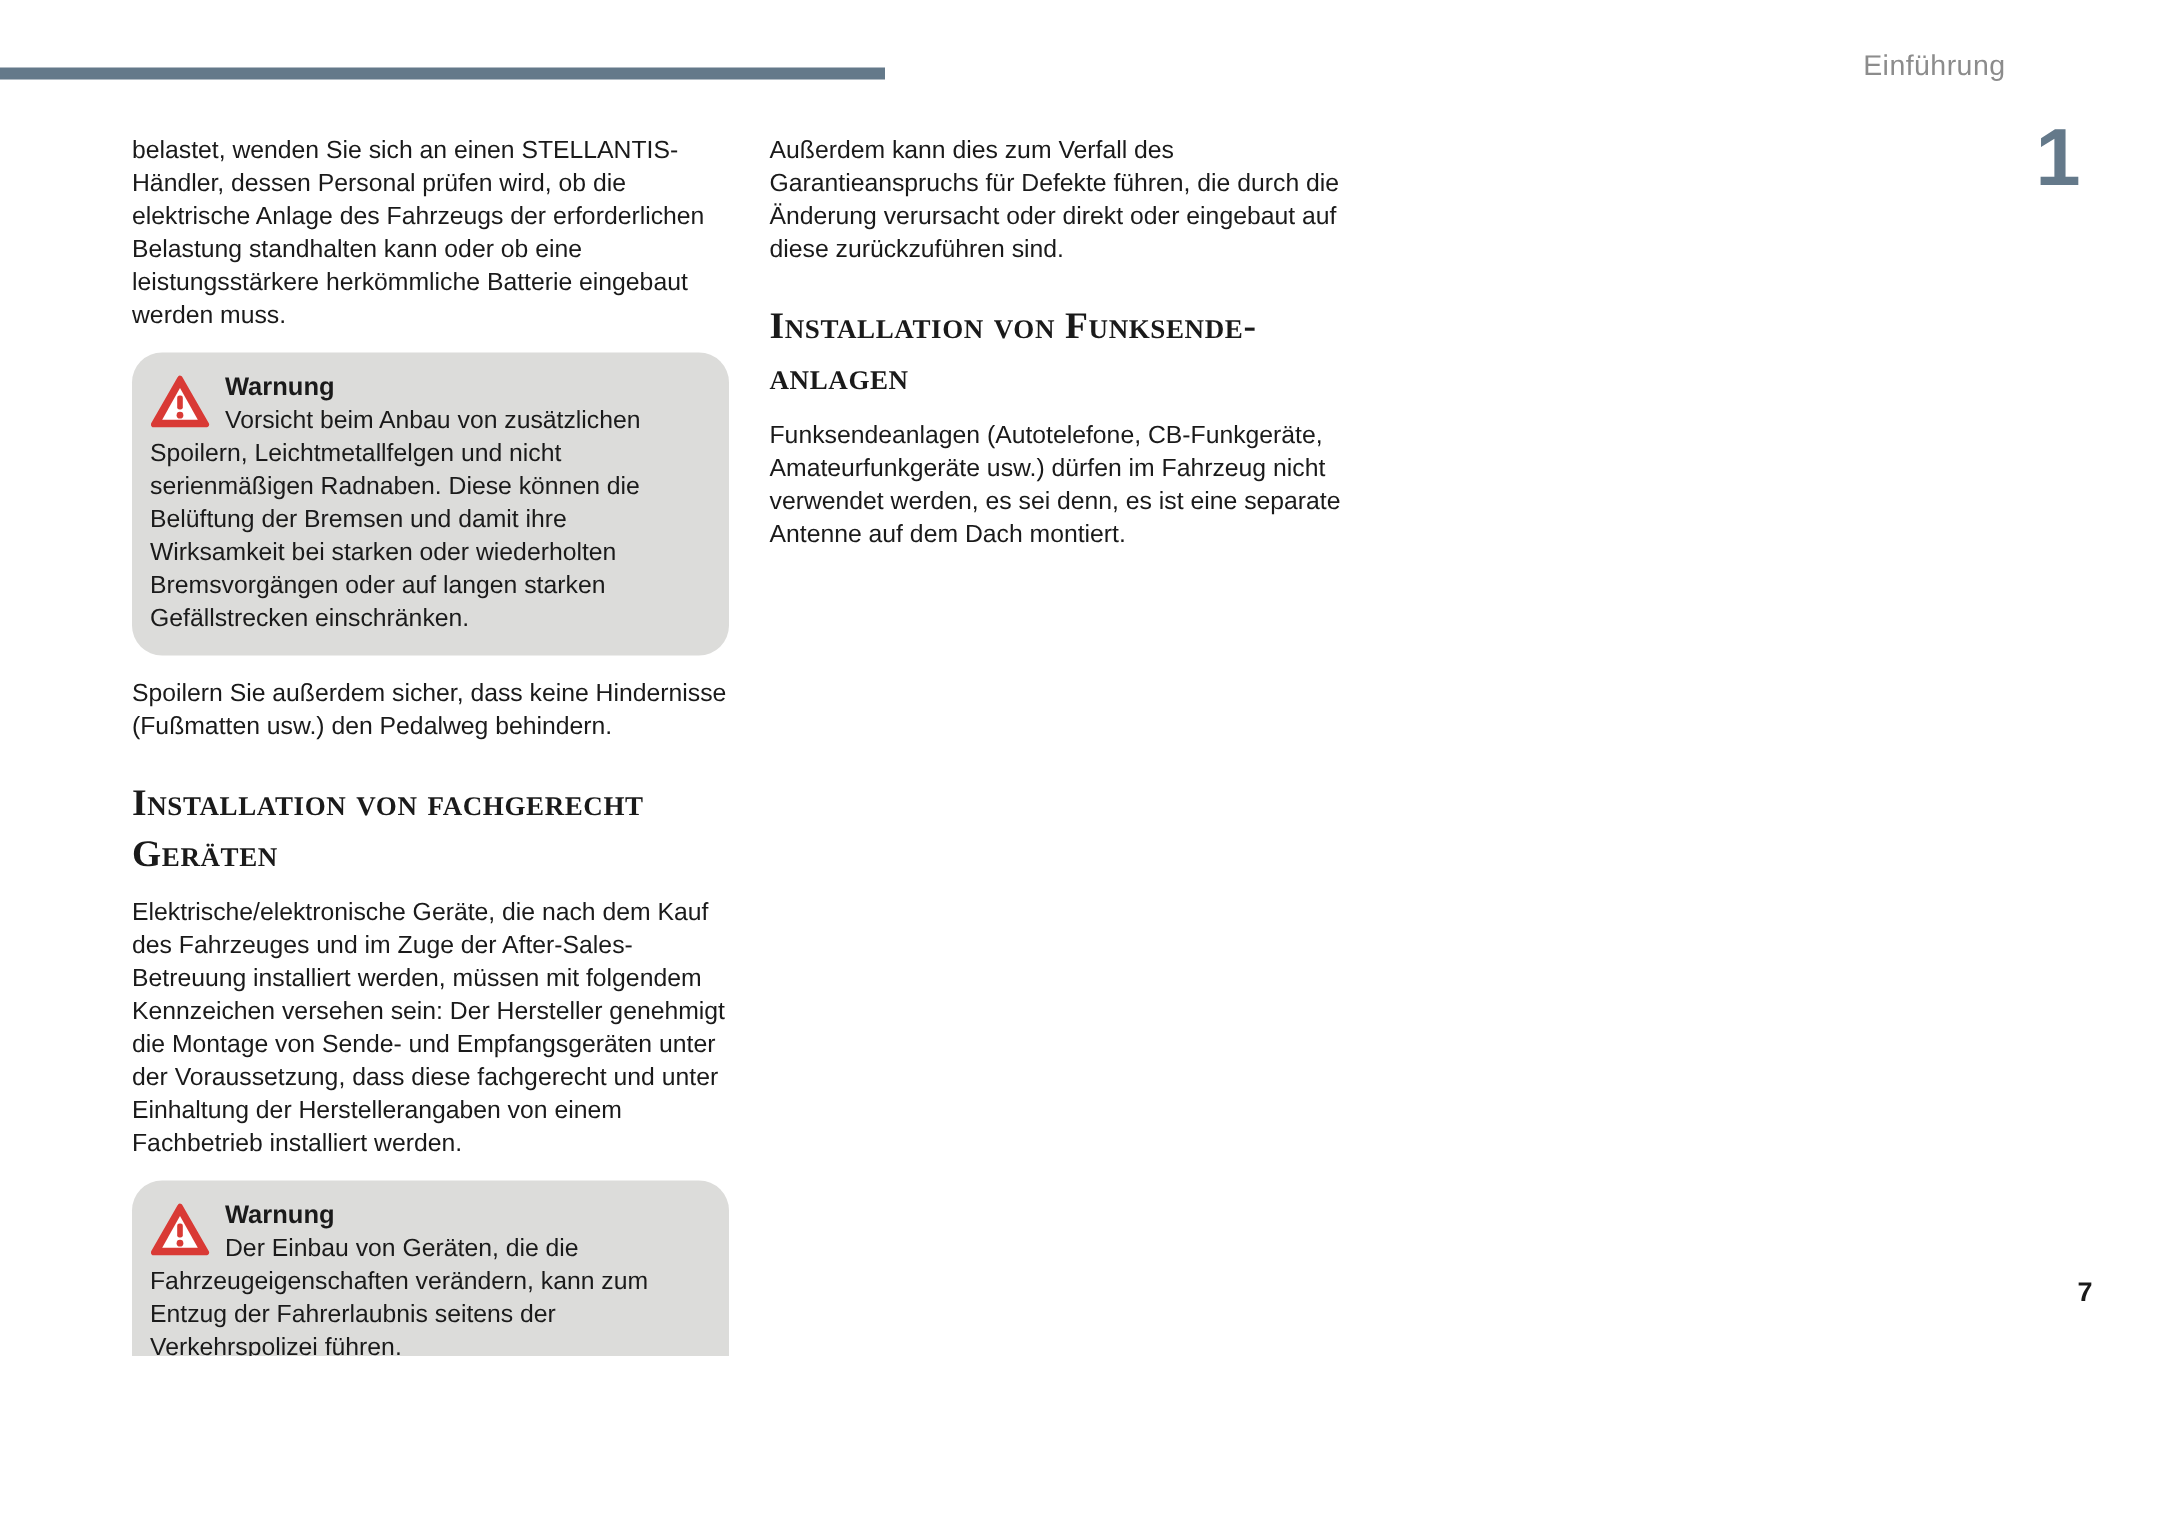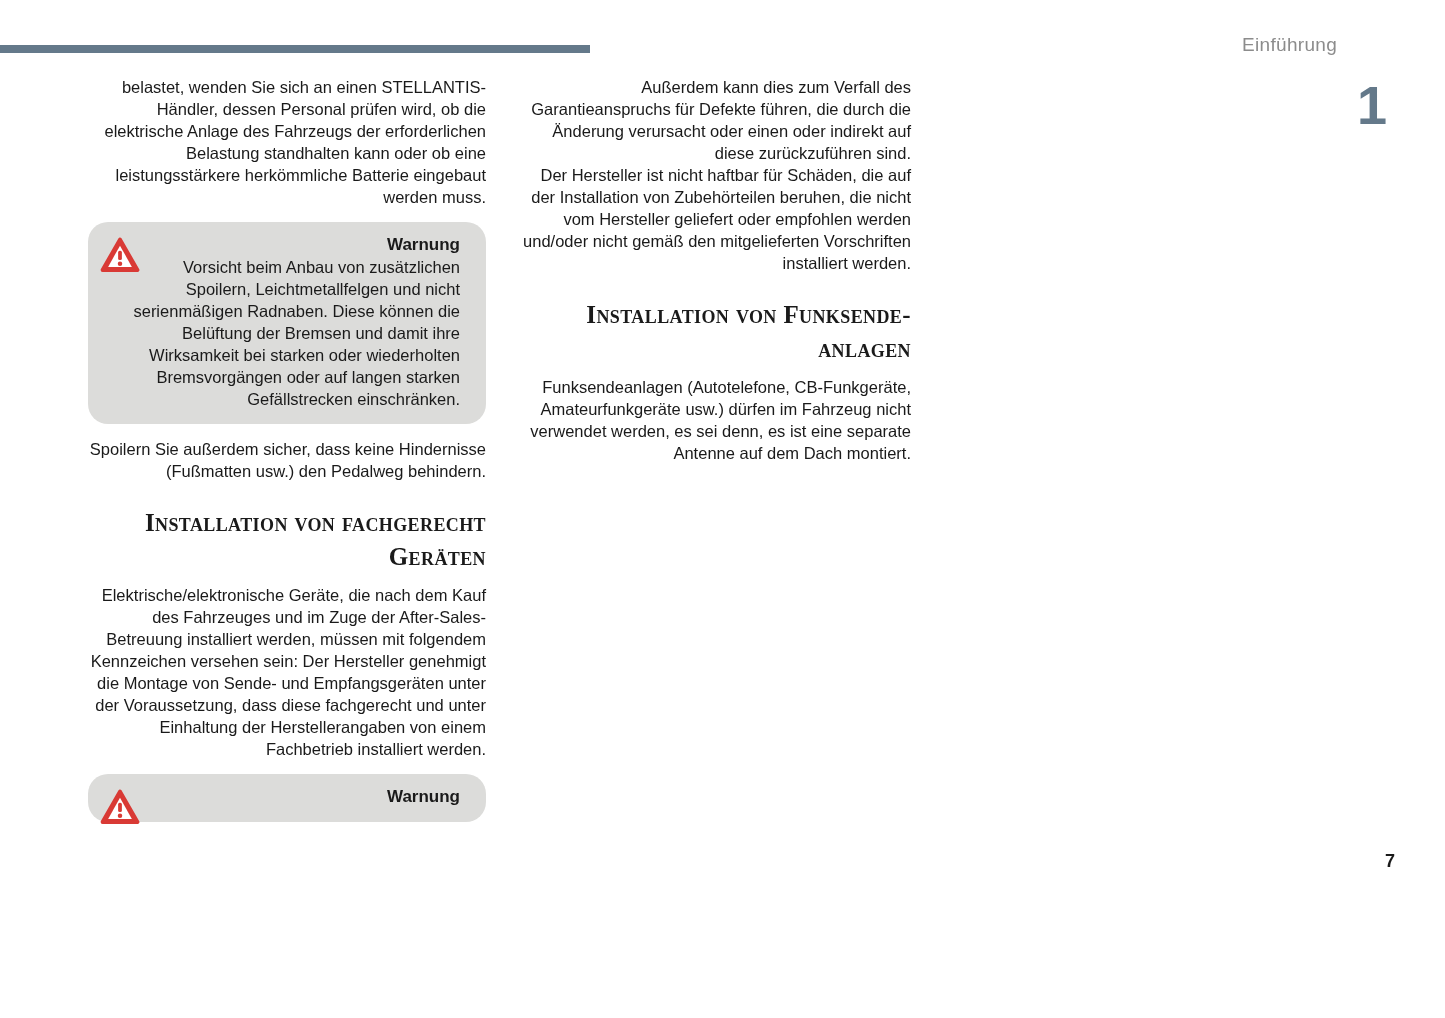--- a/index.html
+++ b/index.html
@@ -36,25 +36,24 @@
     position: absolute;
     top: 78px;
     right: 58px;
     font-size: 54px;
     font-weight: bold;
     color: #64798a;
     line-height: 1;
   }
   .col {
     position: absolute;
-    top: 76px;
+    top: 89px;
     width: 398px;
     font-size: 16.5px;
     line-height: 22px;
-    text-align: right;
   }
   .col-left  { left: 88px; }
   .col-right { left: 513px; }
   p.body {
     margin: 0;
   }
   .warnbox {
     background: #dcdcda;
     border-radius: 20px;
     padding: 12px 26px 14px 12px;
@@ -131,29 +130,29 @@
     <div class="warnbox">
       <span class="warnicon">
         <svg viewBox="0 0 64 58" xmlns="http://www.w3.org/2000/svg" aria-hidden="true">
           <path d="M32 4 L60 53 H4 Z" fill="#d93a35" stroke="#d93a35" stroke-width="6" stroke-linejoin="round"></path>
           <path d="M32 14 L51 48 H13 Z" fill="#ffffff"></path>
           <rect x="29" y="22" width="6" height="15" rx="2.5" fill="#d93a35"></rect>
           <circle cx="32" cy="43" r="3.6" fill="#d93a35"></circle>
         </svg>
       </span>
       <div class="warn-title">Warnung</div>
+      <div class="warn-text">Der Einbau von Geräten, die die Fahrzeugeigenschaften verändern, kann zum Entzug der Fahrerlaubnis seitens der Verkehrspolizei führen.</div>
     </div>
 
   </div>
 
   <div class="col col-right">
 
-    <p class="body">Außerdem kann dies zum Verfall des Garantieanspruchs für Defekte führen, die durch die Änderung verursacht oder einen oder indirekt auf diese zurückzuführen sind.</p>
+    <p class="body">Außerdem kann dies zum Verfall des Garantieanspruchs für Defekte führen, die durch die Änderung verursacht oder direkt oder eingebaut auf diese zurückzuführen sind.</p>
 
-    <p class="body">Der Hersteller ist nicht haftbar für Schäden, die auf der Installation von Zubehörteilen beruhen, die nicht vom Hersteller geliefert oder empfohlen werden und/oder nicht gemäß den mitgelieferten Vorschriften installiert werden.</p>
 
     <h2 class="section-heading">Installation von Funksende-anlagen</h2>
 
     <p class="body">Funksendeanlagen (Autotelefone, CB-Funkgeräte, Amateurfunkgeräte usw.) dürfen im Fahrzeug nicht verwendet werden, es sei denn, es ist eine separate Antenne auf dem Dach montiert.</p>
 
   </div>
 
   <div class="page-number">7</div>
 
 </div>

